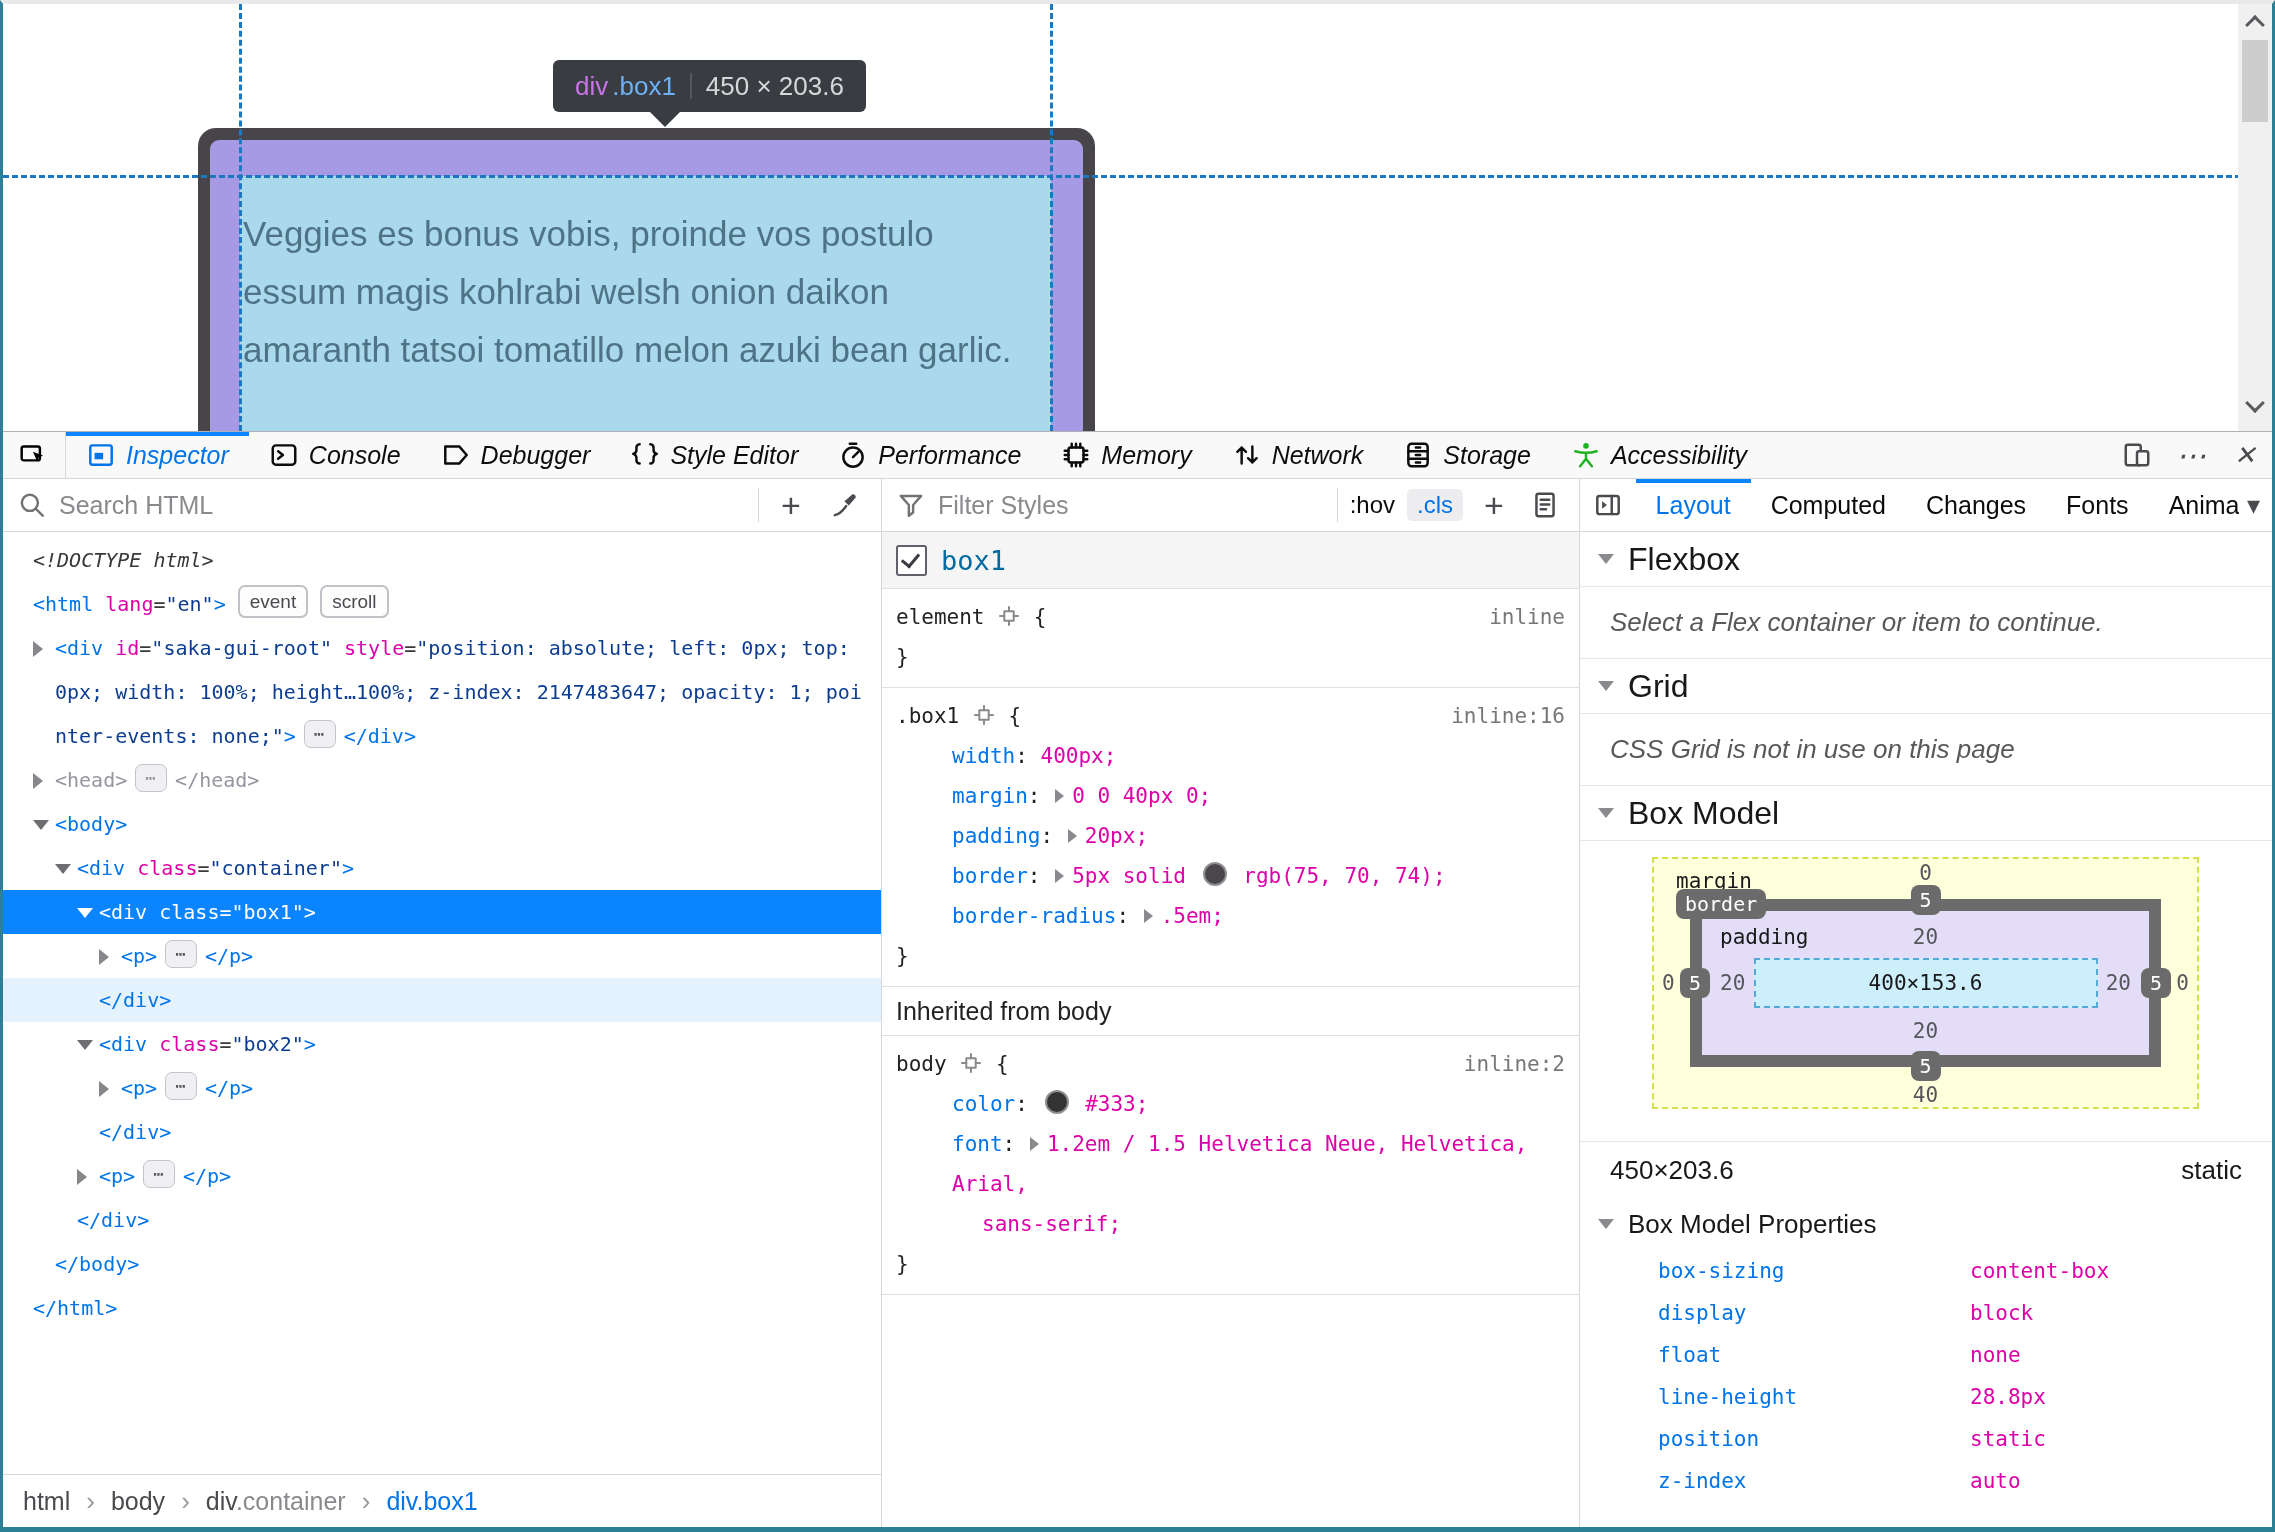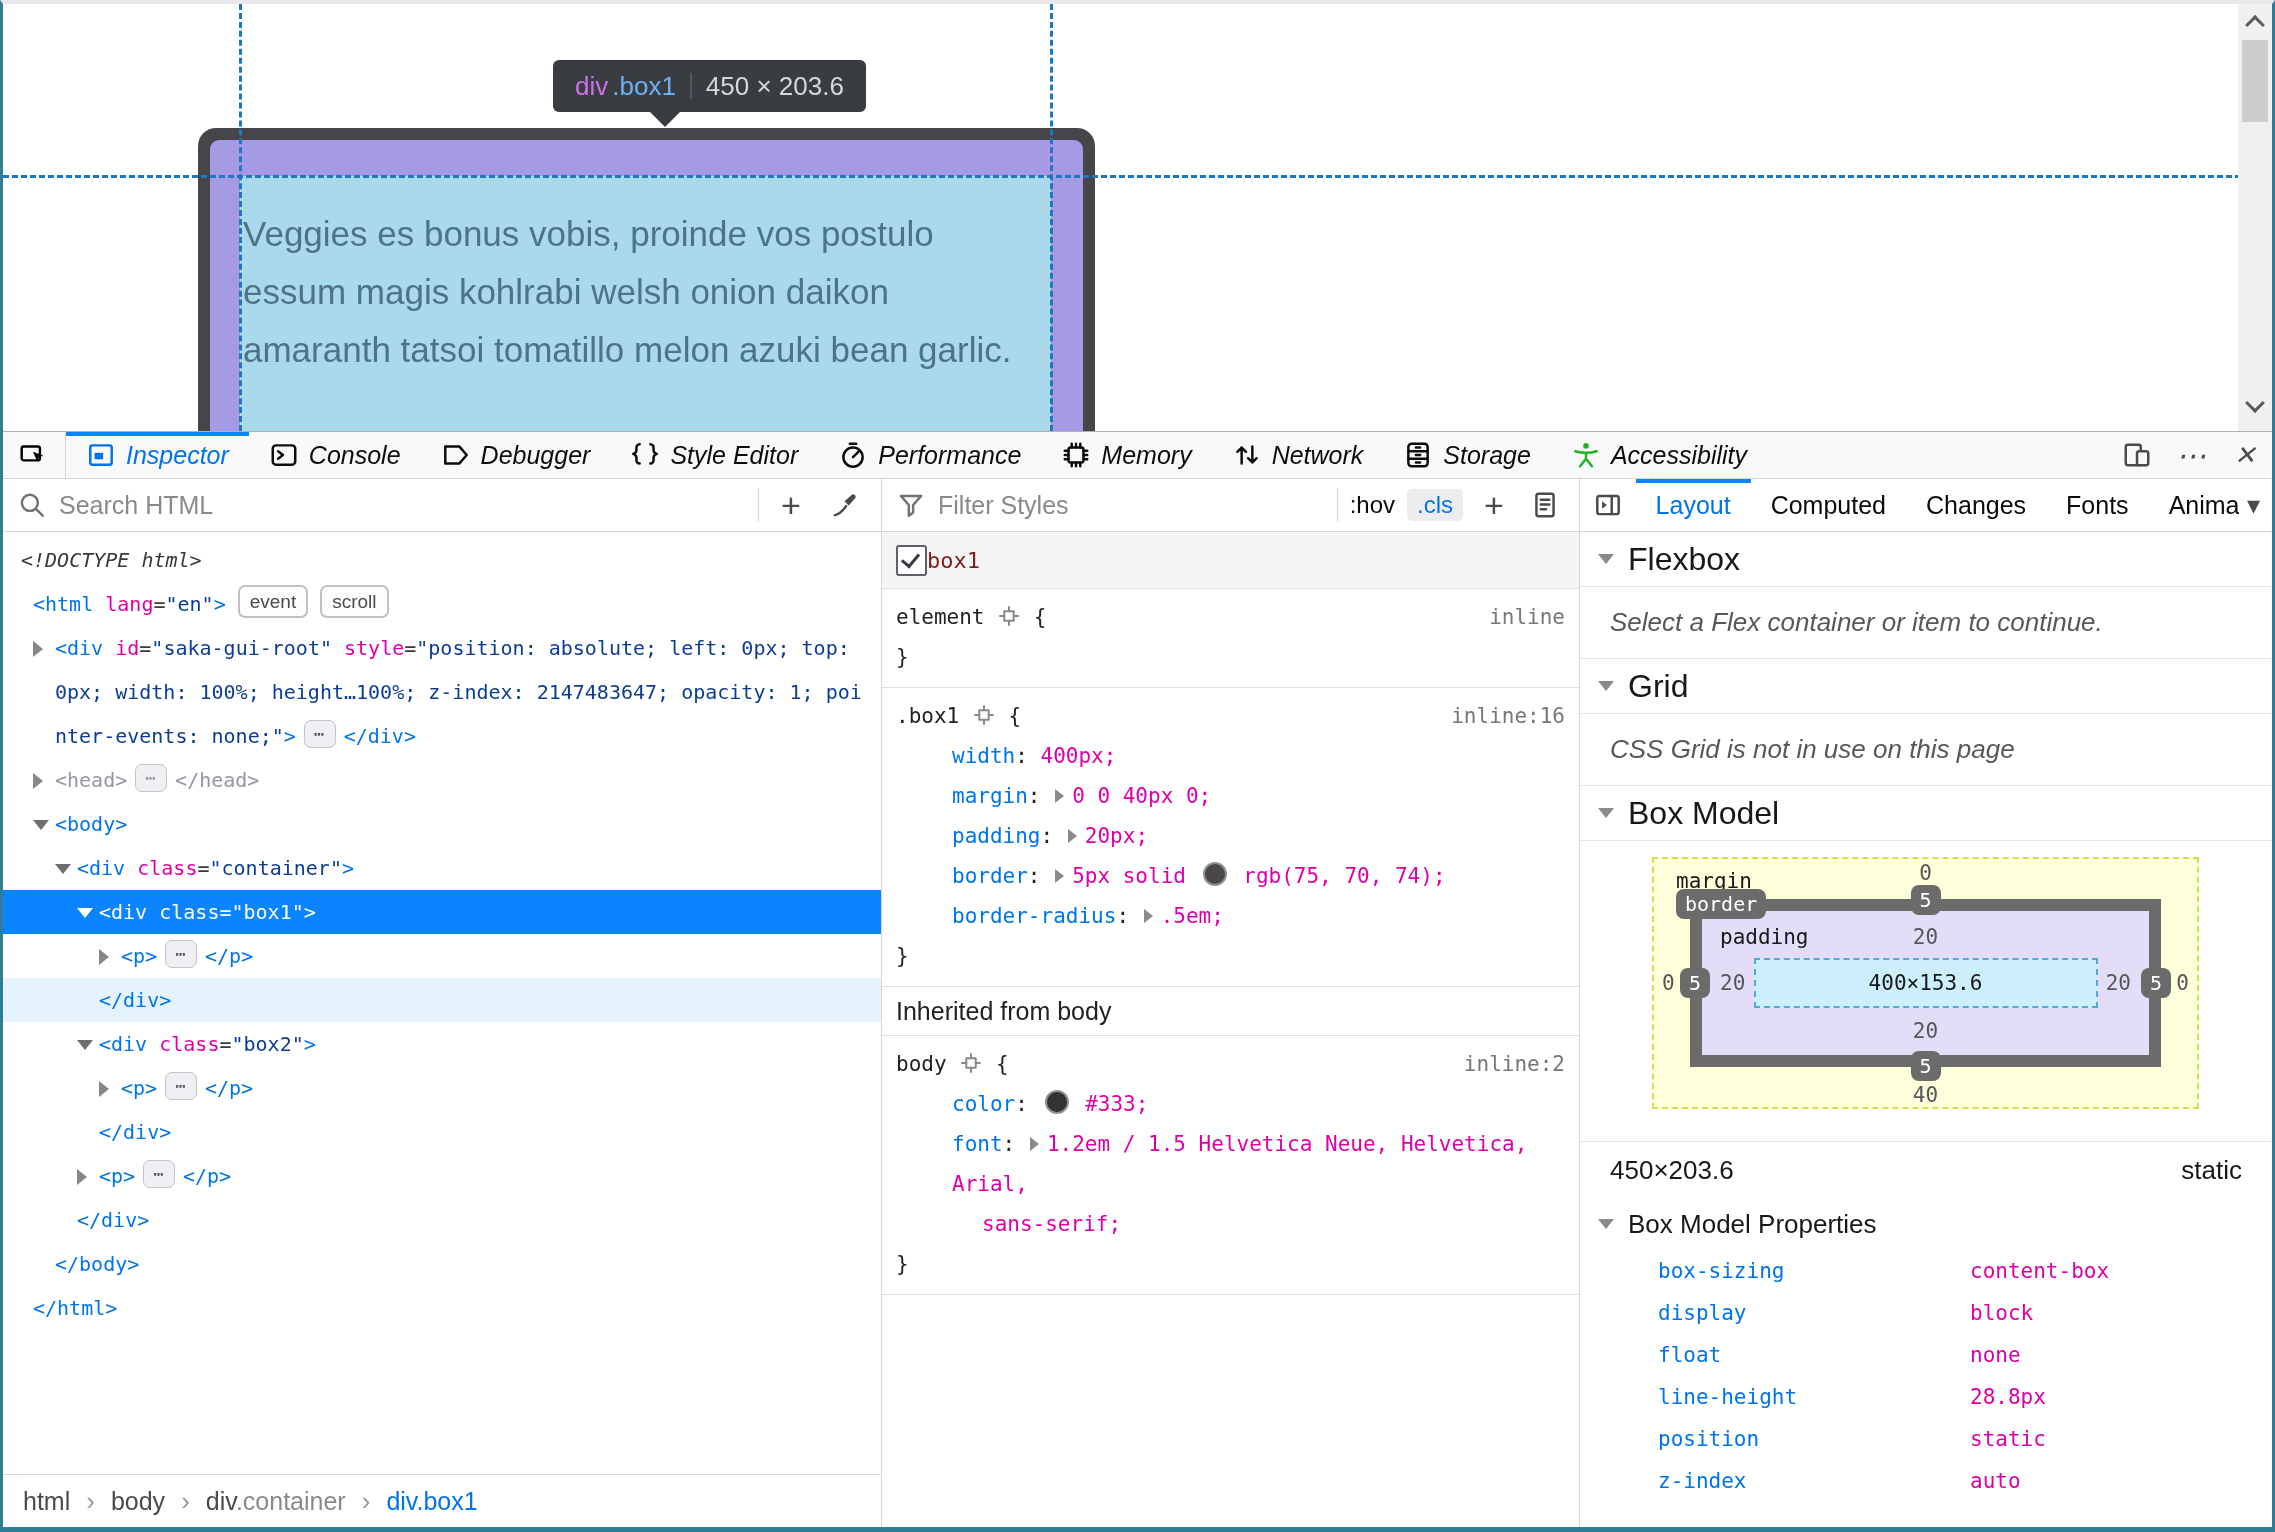--- a/index.html
+++ b/index.html
@@ -57,22 +57,22 @@
   .trow.sel span{color:#fff !important;}
   .trow.sel .tw.open{border-top-color:#fff;}
   .trow.tail{background:#e4f2fd;}
   .trow.dim span{color:#9595a0 !important;}
   .crumbs{position:absolute;left:0;right:0;bottom:0;height:52px;border-top:1px solid #d7d7db;background:#fff;
     display:flex;align-items:center;padding:0 20px;gap:16px;font-size:25px;color:#4a4a4f;}
   .crumb .sfx{color:#8a8a8e;} .crumb.active{color:#0074e8;}
   .crumb-sep{color:#9a9a9e;font-size:26px;}
   
   .add-class{height:54px;border-bottom:1px solid #e0e0e2;display:flex;align-items:center;padding:0 16px;color:#8a8a8e;font-size:25px;}
-  .class-row{height:56px;background:#f5f5f6;border-bottom:1px solid #e0e0e2;display:flex;align-items:center;padding:0 14px;
-    font-family:"DejaVu Sans Mono",monospace;font-size:22px;color:#7f1d1d;}
+  .class-row{height:56px;background:#f5f5f6;border-bottom:1px solid #e0e0e2;display:flex;align-items:center;gap:14px;padding:0 14px;
+    font-family:"DejaVu Sans Mono",monospace;font-size:27px;color:#0369a1;}
   .cbx{width:27px;height:27px;border:2px solid #60606a;border-radius:3px;background:#fff;position:relative;}
   .cbx:after{content:"";position:absolute;left:7px;top:3px;width:8px;height:14px;border-right:3px solid #3a3a40;border-bottom:3px solid #3a3a40;transform:rotate(40deg);}
   .rule{position:relative;padding:8px 14px 10px;border-bottom:1px solid #e0e0e2;font-family:"DejaVu Sans Mono",monospace;font-size:21px;line-height:40px;color:#222;}
   .rule-link{position:absolute;top:8px;right:14px;color:#777;}
   .decl{padding-left:56px;}
   .d-name{color:#0074e8;} .d-val{color:#dd00a9;}
   .exp{display:inline-block;width:0;height:0;border-top:7px solid transparent;border-bottom:7px solid transparent;border-left:9px solid #8a8a8e;margin:0 8px 0 2px;}
   .swatch{display:inline-block;width:20px;height:20px;border-radius:50%;border:2px solid #8f8f94;vertical-align:-3px;margin:0 4px;}
   .inh-head{height:48px;display:flex;align-items:center;padding:0 14px;font-size:25px;color:#222;border-bottom:1px solid #e0e0e2;background:#fff;}
   .pill-cls{background:#ededf0;color:#0074e8;border-radius:5px;padding:2px 10px;font-size:24px;}
@@ -241,21 +241,21 @@
           <span class="ph-div"></span>
           <span class="tb-ic" style="width:40px;font-size:34px;font-weight:300">+</span>
           <span class="tb-ic" style="width:44px">
             <svg class="ic" viewBox="0 0 28 28">
                 <path d="M4.5 23.5 c4 -1 8.5 -5.5 10.5 -8.5"></path>
                 <path d="M13.5 10.5 l4 4 6.5 -7.5 a3 3 0 0 0 -3 -3 z" fill="currentColor" stroke="none"></path>
               </svg>
           </span>
         </div>
         <div class="tree" id="tree">
-            <div class="trow" style="padding-left: 18px;"><span class="t-doctype">&lt;!DOCTYPE html&gt;</span></div>
+            <div class="trow" style="padding-left: 30px;"><span class="t-doctype">&lt;!DOCTYPE html&gt;</span></div>
             <div class="trow" style="padding-left: 30px;"><span class="t-tag">&lt;html</span><span class="t-attr"> lang</span><span class="t-plain">=</span><span class="t-str">"en"</span><span class="t-tag">&gt;</span><span class="badge">event</span><span class="badge">scroll</span></div>
             <div class="trow" style="padding-left: 52px;"><span class="tw closed" style="left: 30px;"></span><span class="t-tag">&lt;div</span><span class="t-attr"> id</span><span class="t-plain">=</span><span class="t-str">"saka-gui-root"</span><span class="t-attr"> style</span><span class="t-plain">=</span><span class="t-str">"position: absolute; left: 0px; top: 0px; width: 100%; height…100%; z-index: 2147483647; opacity: 1; pointer-events: none;"</span><span class="t-tag">&gt;</span><span class="ellipsis-pill">⋯</span><span class="t-tag">&lt;/div&gt;</span></div>
             <div class="trow dim" style="padding-left: 52px;"><span class="tw closed" style="left: 30px;"></span><span class="t-tag">&lt;head&gt;</span><span class="ellipsis-pill">⋯</span><span class="t-tag">&lt;/head&gt;</span></div>
             <div class="trow" style="padding-left: 52px;"><span class="tw open" style="left: 30px;"></span><span class="t-tag">&lt;body&gt;</span></div>
             <div class="trow" style="padding-left: 74px;"><span class="tw open" style="left: 52px;"></span><span class="t-tag">&lt;div</span><span class="t-attr"> class</span><span class="t-plain">=</span><span class="t-str">"container"</span><span class="t-tag">&gt;</span></div>
             <div class="trow sel" style="padding-left: 96px;"><span class="tw open" style="left: 74px;"></span><span class="t-tag">&lt;div</span><span class="t-attr"> class</span><span class="t-plain">=</span><span class="t-str">"box1"</span><span class="t-tag">&gt;</span></div>
             <div class="trow" style="padding-left: 118px;"><span class="tw closed" style="left: 96px;"></span><span class="t-tag">&lt;p&gt;</span><span class="ellipsis-pill">⋯</span><span class="t-tag">&lt;/p&gt;</span></div>
             <div class="trow tail" style="padding-left: 96px;"><span class="t-tag">&lt;/div&gt;</span></div>
             <div class="trow" style="padding-left: 96px;"><span class="tw open" style="left: 74px;"></span><span class="t-tag">&lt;div</span><span class="t-attr"> class</span><span class="t-plain">=</span><span class="t-str">"box2"</span><span class="t-tag">&gt;</span></div>
             <div class="trow" style="padding-left: 118px;"><span class="tw closed" style="left: 96px;"></span><span class="t-tag">&lt;p&gt;</span><span class="ellipsis-pill">⋯</span><span class="t-tag">&lt;/p&gt;</span></div>

